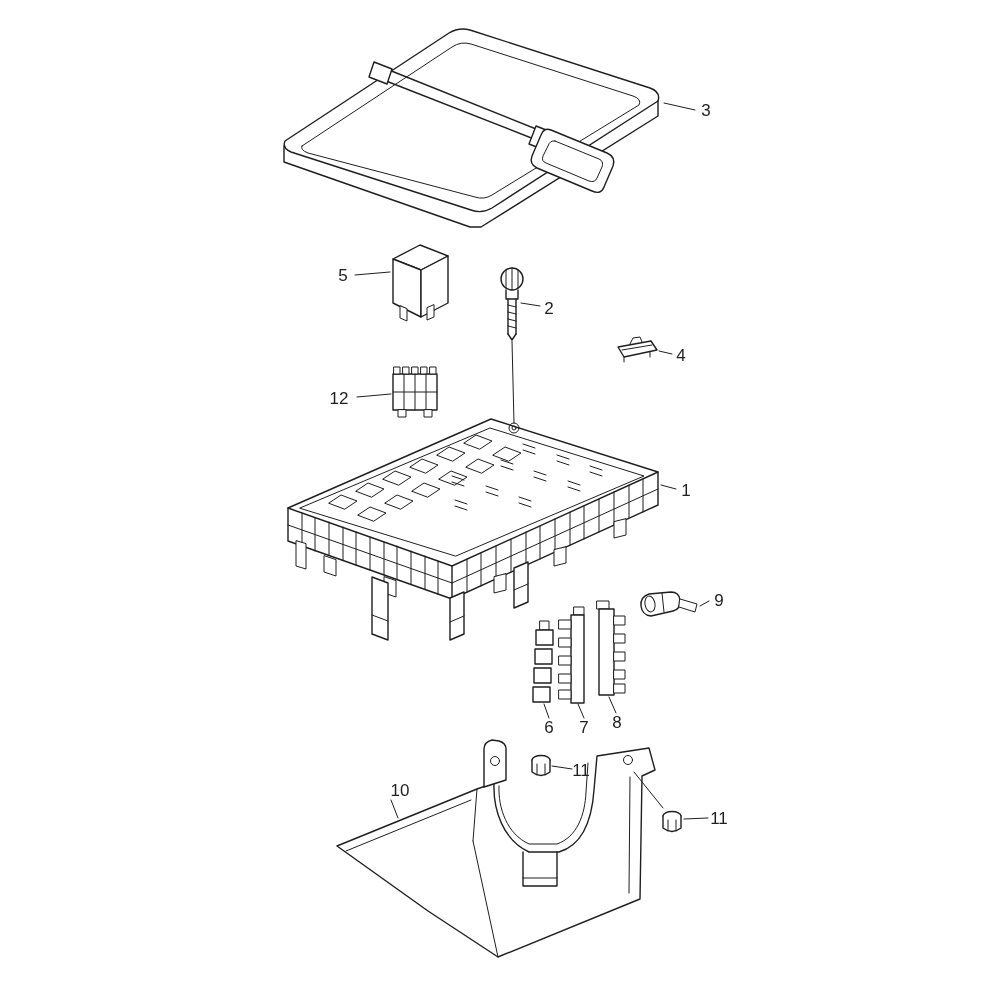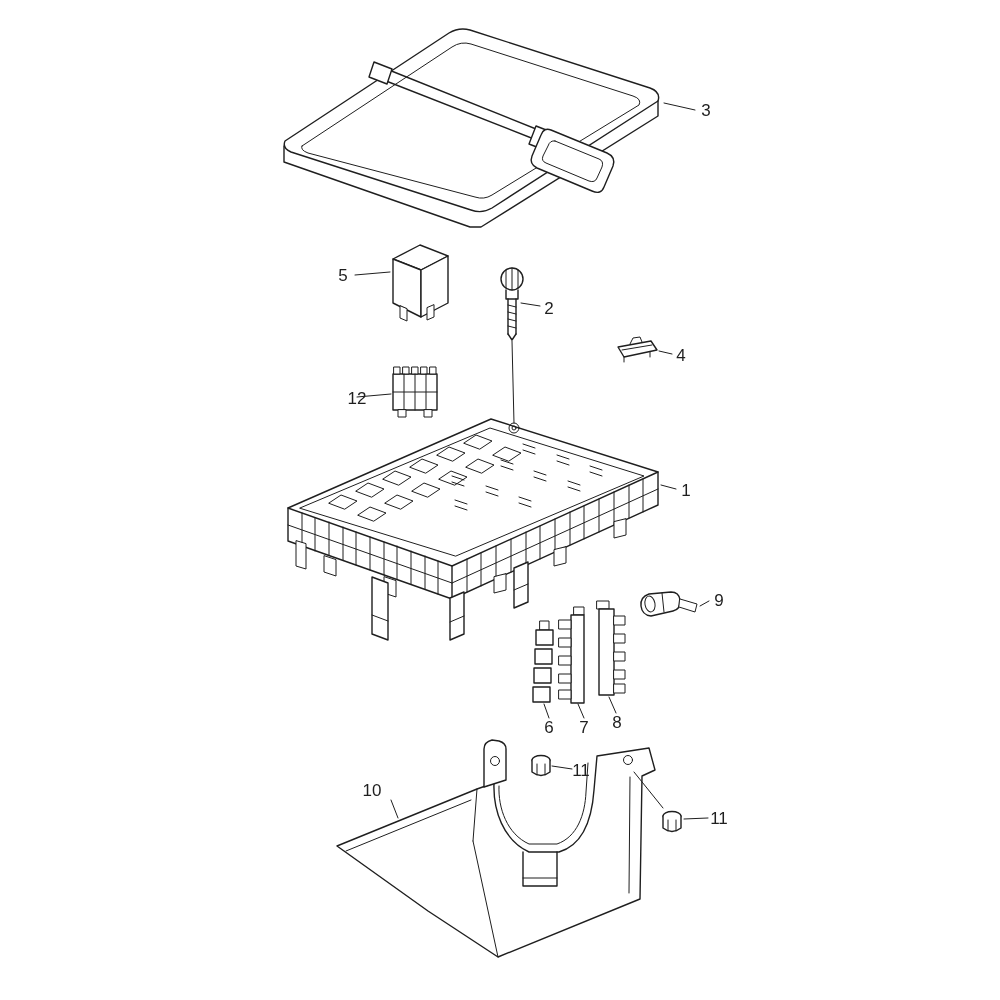--- a/index.html
+++ b/index.html
@@ -181,23 +181,23 @@
 
     <g>
       <path class="ln thin" d="M 695 110 L 664 103 M 355 275 L 390 272 M 540 306 L 521 303 M 672 354 L 659 351 M 357 397 L 391 394 M 676 489 L 661 485 M 709 601 L 700 606 M 549 718 L 544 704 M 584 718 L 578 704 M 616 713 L 609 697 M 391 800 L 398 818 M 572 769 L 552 766 M 708 818 L 684 819"></path>
     </g>
   </svg>
 
   <div class="callout" style="left:706px;top:110px">3</div>
   <div class="callout" style="left:343px;top:275px">5</div>
   <div class="callout" style="left:549px;top:308px">2</div>
   <div class="callout" style="left:681px;top:355px">4</div>
-  <div class="callout" style="left:357px;top:398px">12</div>
+  <div class="callout" style="left:339px;top:398px">12</div>
   <div class="callout" style="left:686px;top:490px">1</div>
   <div class="callout" style="left:719px;top:600px">9</div>
   <div class="callout" style="left:549px;top:727px">6</div>
   <div class="callout" style="left:584px;top:727px">7</div>
   <div class="callout" style="left:617px;top:722px">8</div>
-  <div class="callout" style="left:372px;top:790px">10</div>
+  <div class="callout" style="left:400px;top:790px">10</div>
   <div class="callout" style="left:581px;top:770px">11</div>
   <div class="callout" style="left:719px;top:818px">11</div>
 
 </div>
 
 </body></html>

